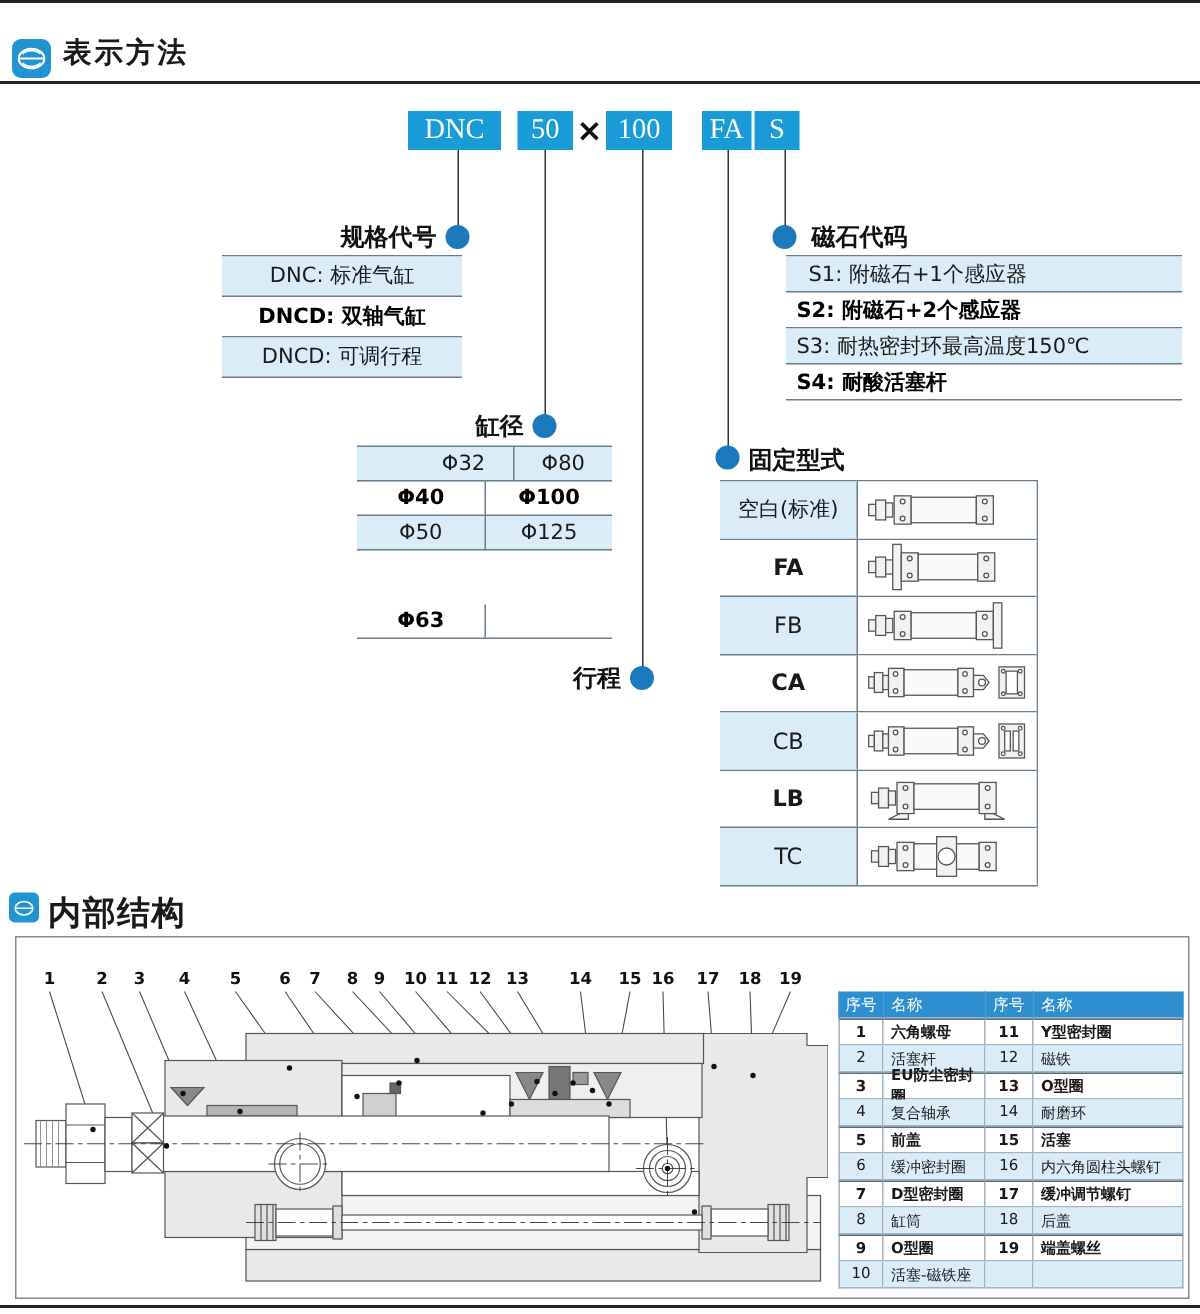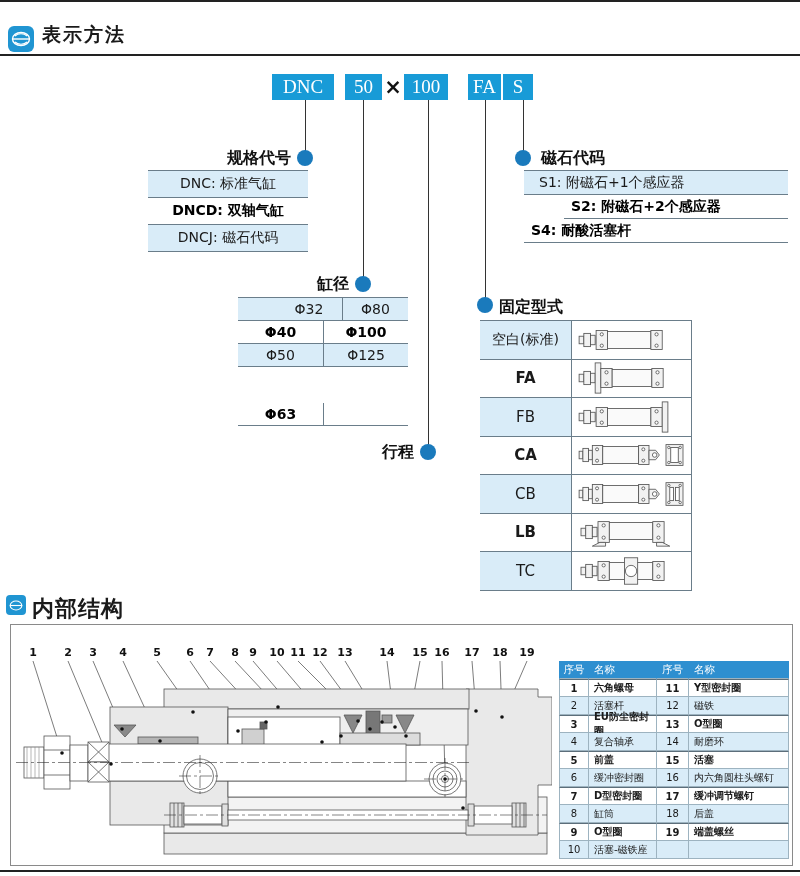--- a/index.html
+++ b/index.html
@@ -113,21 +113,21 @@
 
   <div class="ptr-label ptr-right" style="left:161px;top:148px;width:130px;">规格代号</div>
   <div class="ptr-label ptr-right" style="left:279px;top:274px;width:70px;">缸径</div>
   <div class="ptr-label ptr-right" style="left:344px;top:442px;width:70px;">行程</div>
   <div class="ptr-label" style="left:541px;top:148px;">磁石代码</div>
   <div class="ptr-label" style="left:499px;top:297px;">固定型式</div>
 
   <div class="strip-table" style="left:148px;top:170px;width:160px;">
     <div class="strip-row lb" style="height:27px;">DNC: 标准气缸</div>
     <div class="strip-row bold" style="height:27px;">DNCD: 双轴气缸</div>
-    <div class="strip-row lb" style="height:27px;">DNCJ: 磁石代码</div>
+    <div class="strip-row lb" style="height:27px;">DNCD: 可调行程</div>
   </div>
 
   <div class="strip-table" style="left:238px;top:297px;width:170px;font-size:16px;">
     <div class="strip-row lb" style="height:23px;padding-left:38px;">
       <div class="bore-cell">Φ32</div>
       <div class="bore-cell c2">Φ80</div>
     </div>
     <div class="strip-row bold" style="height:23px;">
       <div class="bore-cell">Φ40</div>
       <div class="bore-cell c2">Φ100</div>
@@ -137,21 +137,22 @@
       <div class="bore-cell c2">Φ125</div>
     </div>
     <div class="strip-row bold" style="height:23px;margin-top:36px;">
       <div class="bore-cell">Φ63</div>
       <div class="bore-cell c2"></div>
     </div>
   </div>
 
   <div class="strip-table" style="left:524px;top:170px;width:264px;">
     <div class="strip-row lb left" style="height:24px;padding-left:15px;">S1: 附磁石+1个感应器</div>
-    <div class="strip-row bold left" style="height:24px;margin-left:40px;">S2: 附磁石+2个感应器</div>
+    <div class="strip-row bold left" style="height:24px;">S2: 附磁石+2个感应器</div>
+    <div class="strip-row lb left" style="height:24px;">S3: 耐热密封环最高温度150℃</div>
     <div class="strip-row bold left" style="height:24px;">S4: 耐酸活塞杆</div>
   </div>
 
   <div class="mount-table">
     <div class="mount-row">
       <div class="mount-label lb" style="font-size:14px;">空白(标准)</div>
       <div class="mount-fig">
         <svg width="110" height="34" viewBox="0 0 116 36" fill="#f2f2f2" stroke="#555" stroke-width="0.9">
           <rect x="2" y="14" width="5" height="8"></rect>
             <rect x="7" y="11" width="7" height="14"></rect>

